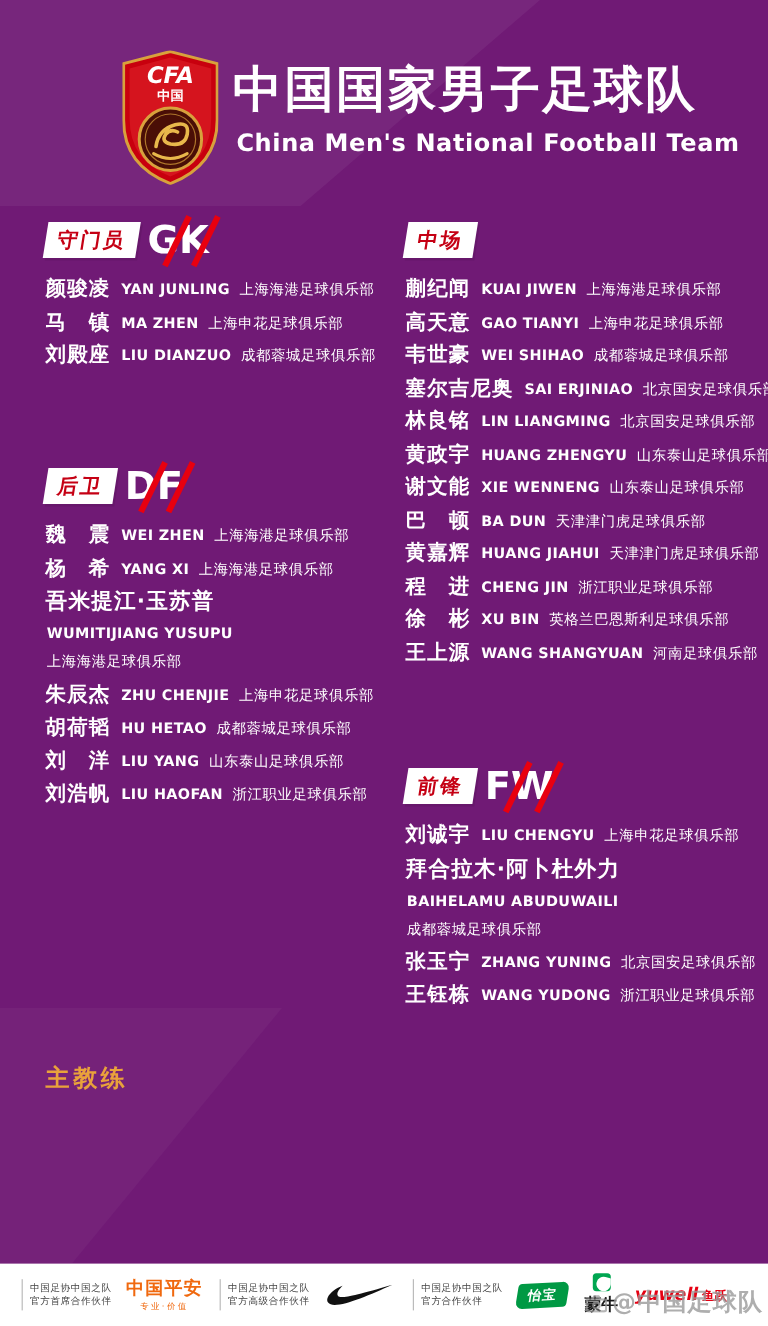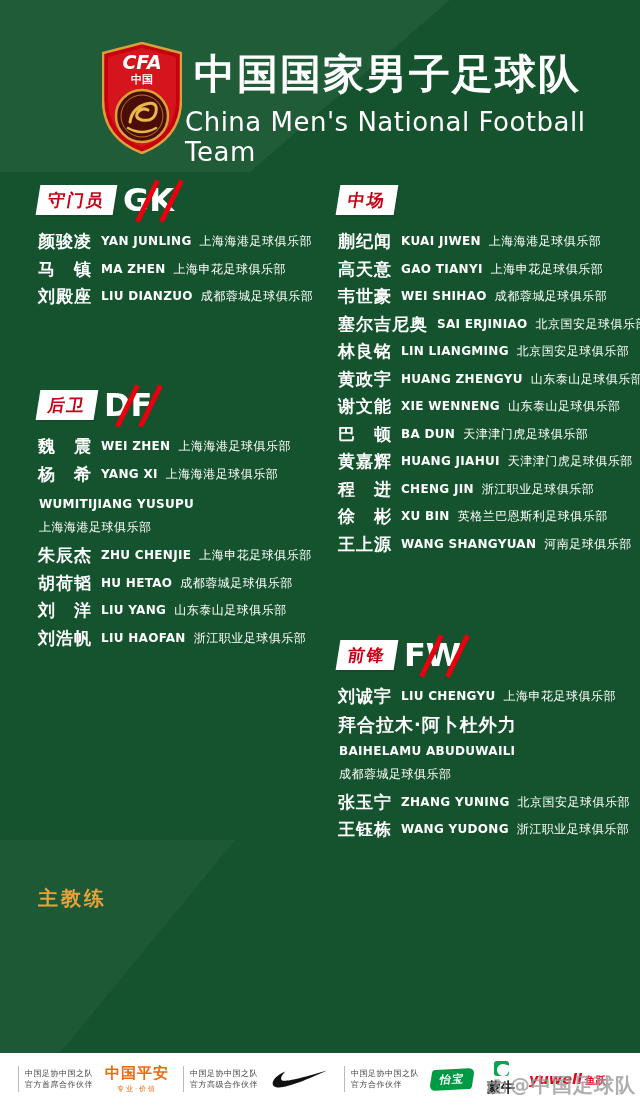--- a/index.html
+++ b/index.html
@@ -1,41 +1,41 @@
 <!DOCTYPE html>
 <html><head>
 <meta charset="utf-8">
 <style>
   * { margin:0; padding:0; box-sizing:border-box; }
   html,body { background:#555; }
   .page {
     position:relative; width:640px; height:1105px; margin:0 auto;
-    background:#14532d; overflow:hidden;
+    background:#701a75; overflow:hidden;
     font-family:"DejaVu Sans", sans-serif; color:#fff;
   }
   
   .bg-facet-top {
     position:absolute; left:0; top:0; width:640px; height:172px;
     background:rgba(255,255,255,0.055); pointer-events:none;
     clip-path:polygon(0 0, 450px 0, 250px 172px, 0 172px);
   }
   .bg-facet-bottom {
     position:absolute; left:0; top:840px; width:640px; height:213px;
     background:rgba(255,255,255,0.035); pointer-events:none;
     clip-path:polygon(0 0, 235px 0, 60px 213px, 0 213px);
   }
   
   .logo { position:absolute; left:102px; top:42px; }
   .title {
     position:absolute; left:194px; top:52px;
     font-size:41px; font-weight:700; letter-spacing:2px; line-height:1.1;
   }
   .subtitle {
-    position:absolute; left:185px; top:107px;
-    font-size:26px; font-weight:400; letter-spacing:0.5px;
+    position:absolute; left:197px; top:107px;
+    font-size:20px; font-weight:700; letter-spacing:0.5px;
   }
   
   .sec { position:absolute; width:297px; }
   .sec-gk { left:38px;  top:182px; }
   .sec-df { left:38px;  top:387px; }
   .sec-mf { left:338px; top:182px; }
   .sec-fw { left:338px; top:637px; }
   .sec-head { display:flex; align-items:center; height:36px; }
   .zh-box {
     background:#fff; color:#C50014; font-size:17px; font-weight:700;
@@ -167,21 +167,21 @@
             <span class="p-club">上海海港足球俱乐部</span>
           </span>
         </div>
         <div class="player">
           <span class="p-name">杨　希</span>
           <span class="p-meta">
             <span class="p-pinyin">YANG XI</span>
             <span class="p-club">上海海港足球俱乐部</span>
           </span>
         </div>
-        <div class="player two-line"><span class="p-meta">
+        <div class="player two-line"><span class="p-name">吾米提江·玉苏普</span><span class="p-meta">
             <span class="p-pinyin">WUMITIJIANG YUSUPU</span>
             <span class="p-club">上海海港足球俱乐部</span>
           </span></div>
         <div class="player">
           <span class="p-name">朱辰杰</span>
           <span class="p-meta">
             <span class="p-pinyin">ZHU CHENJIE</span>
             <span class="p-club">上海申花足球俱乐部</span>
           </span>
         </div>

